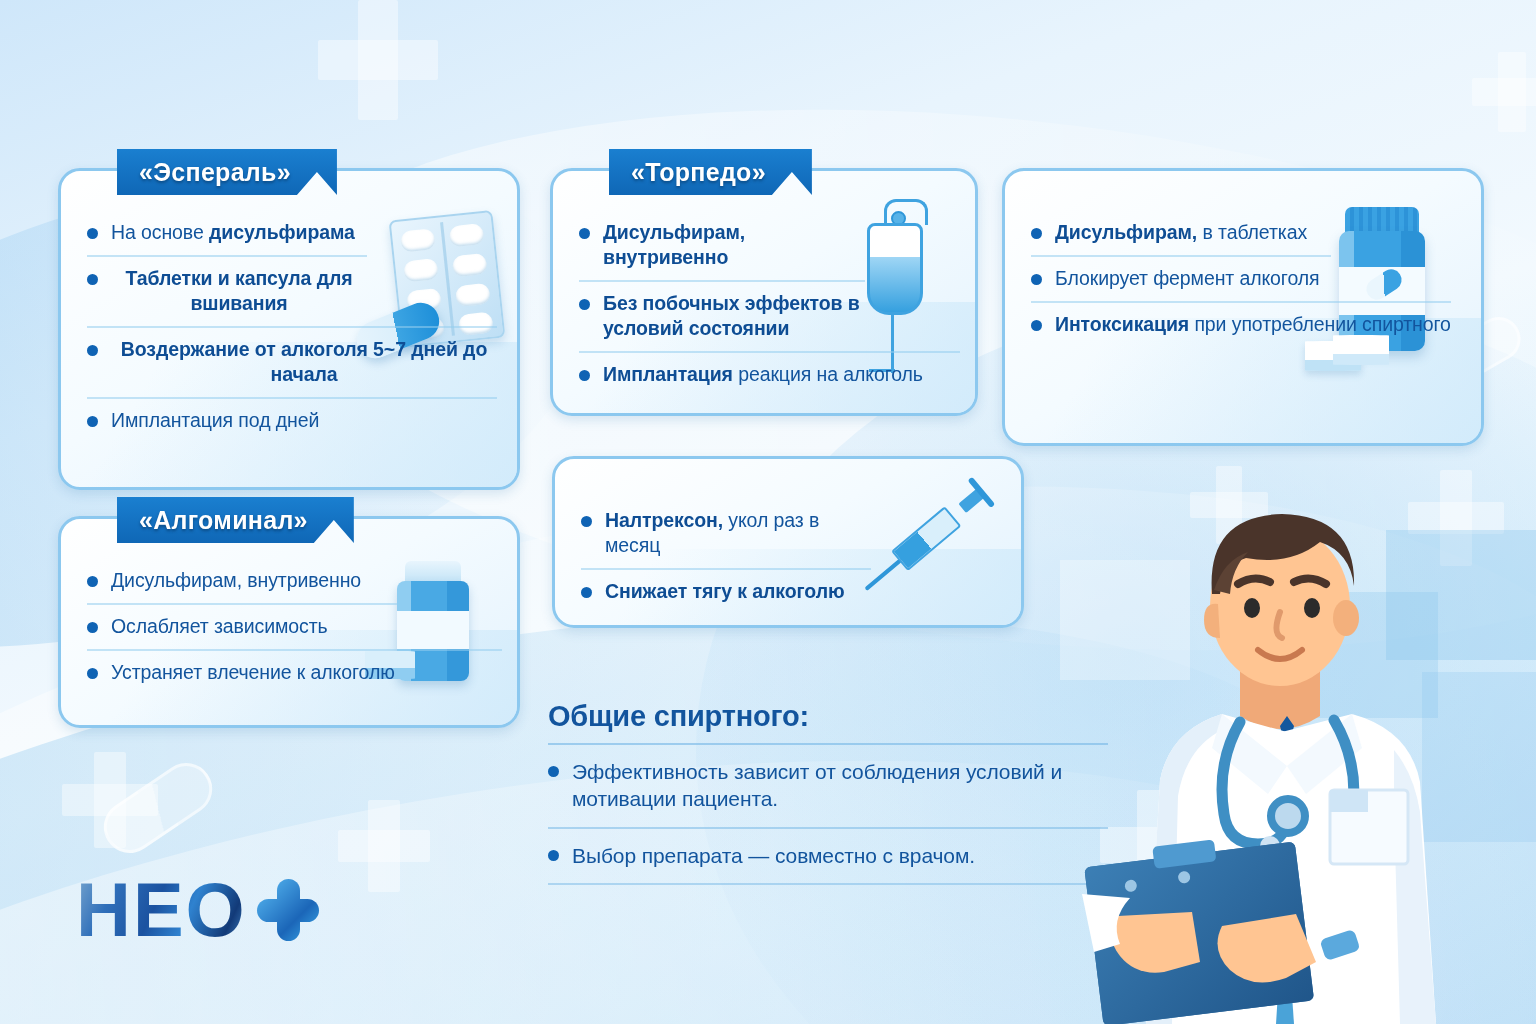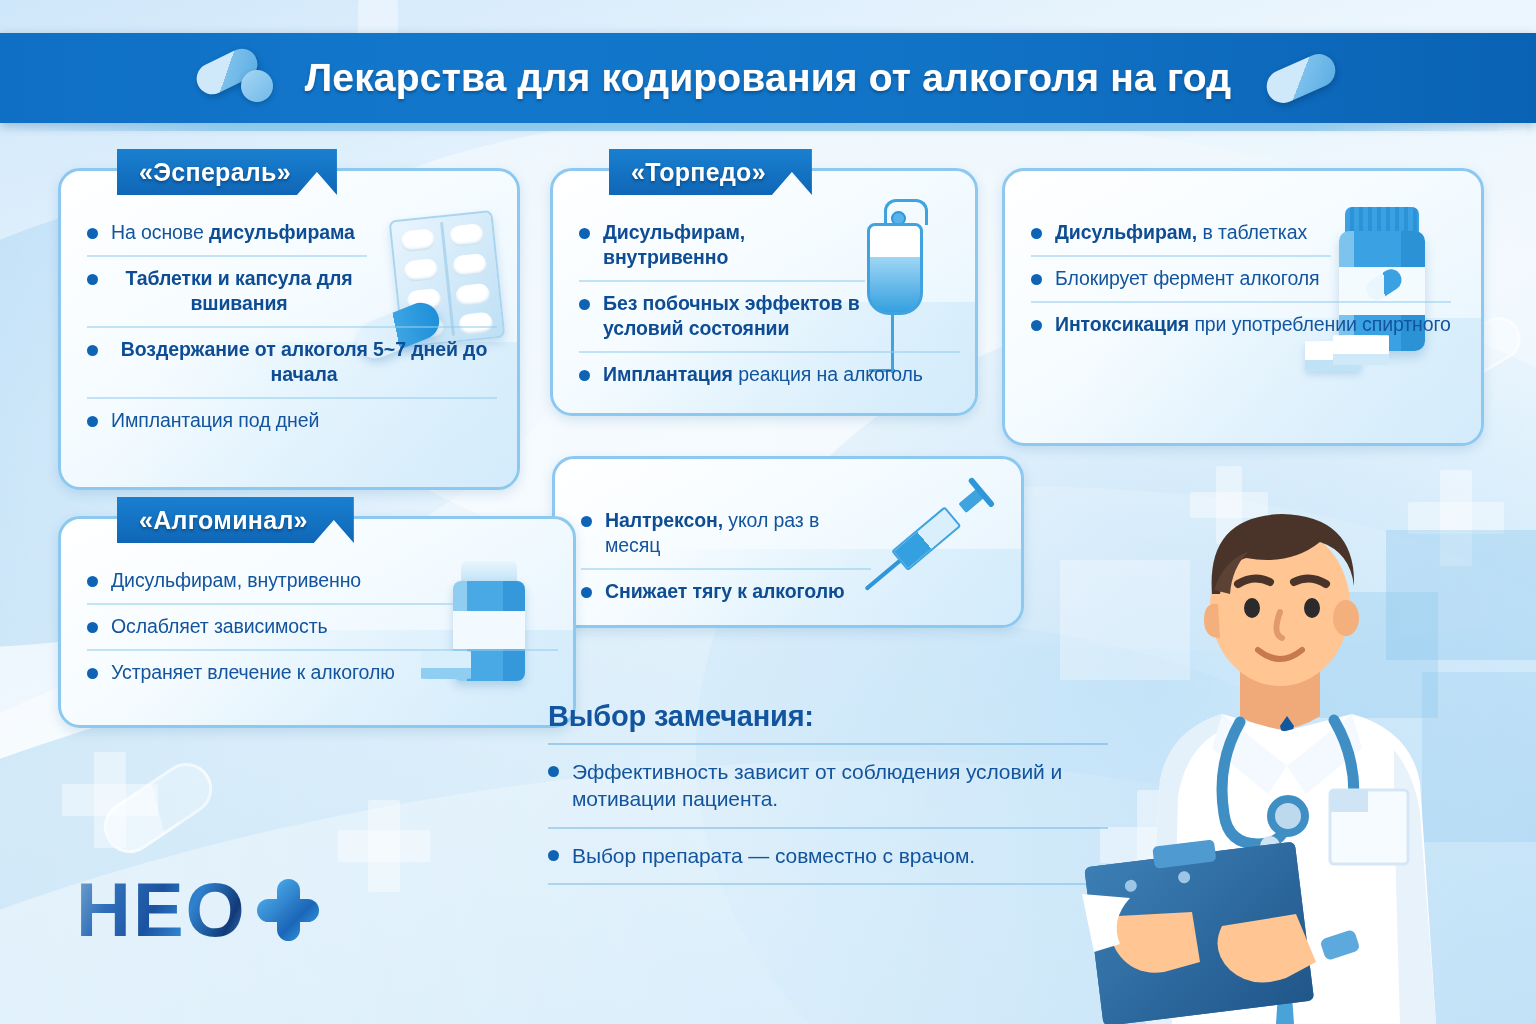--- a/index.html
+++ b/index.html
@@ -158,21 +158,21 @@
     letter-spacing: -.1px;
   }
   .btext b { font-weight: bold; color: #0e4d94; }
   .btext .lite { font-weight: normal; }
 
   
   #card-esperal   { left: 58px;   top: 168px; width: 462px; height: 322px; text-align: center; }
   #card-torpedo   { left: 550px;  top: 168px; width: 428px; height: 248px; }
   #card-teturam   { left: 1002px; top: 168px; width: 482px; height: 278px; }
   #card-vivitrol  { left: 552px;  top: 456px; width: 472px; height: 172px; }
-  #card-algominal { left: 58px;   top: 516px; width: 518px; height: 212px; }
+  #card-algominal { left: 58px;   top: 516px; width: 462px; height: 212px; }
 
   #card-esperal  .bullets,
   #card-torpedo  .bullets,
   #card-teturam  .bullets,
   #card-vivitrol .bullets,
   #card-algominal .bullets { top: 40px; }
 
   
   #card-esperal   .bullets { padding-right: 150px; }
   #card-esperal   .bullet-row:nth-child(3) .btext,
@@ -424,32 +424,20 @@
     <div class="sqr" style="left:1422px;top:672px;width:114px;height:170px;background:rgba(126,192,236,.22);"></div>
     <div class="sqr" style="left:1060px;top:560px;width:130px;height:120px;background:rgba(255,255,255,.30);"></div>
 
     <div style="position:absolute;left:98px;top:782px;width:120px;height:52px;border-radius:999px;
                 background:linear-gradient(110deg,rgba(255,255,255,.55) 50%,rgba(255,255,255,.28) 50%);
                 border:3px solid rgba(255,255,255,.55);transform:rotate(-34deg);"></div>
     <div style="position:absolute;left:1428px;top:330px;width:96px;height:44px;border-radius:999px;
                 background:rgba(255,255,255,.38);border:3px solid rgba(255,255,255,.5);transform:rotate(-30deg);"></div>
   </div>
 
-  <div id="header-band">
-    <div id="header-inner">
-      <div class="hdr-icon">
-        <div class="cap" style="left:2px;top:8px;width:64px;height:31px;transform:rotate(-26deg);"></div>
-        <div class="tab-round" style="left:48px;top:22px;width:32px;height:32px;"></div>
-      </div>
-      <h1 id="poster-title">Лекарства для кодирования от алкоголя на год</h1>
-      <div class="hdr-icon" style="width:86px;">
-        <div class="cap" style="left:8px;top:14px;width:72px;height:33px;transform:rotate(-24deg);"></div>
-      </div>
-    </div>
-  </div>
 
   <section class="card" id="card-esperal">
     <div class="card-wave"></div>
     <div class="ribbon">«Эспераль»</div>
 
     <div class="art" id="art-blister">
       <div class="blister">
         <div class="mid"></div>
         <div class="pillcell" style="left:8px;top:10px;"></div>
         <div class="pillcell" style="left:8px;top:40px;"></div>
@@ -583,21 +571,21 @@
         <span class="btext"><span class="lite"></span><b></b><span class="lite">Ослабляет зависимость</span></span>
       </div>
       <div class="bullet-row">
         <span class="dot"></span>
         <span class="btext"><span class="lite"></span><b></b><span class="lite">Устраняет влечение к алкоголю</span></span>
       </div>
     </div>
   </section>
 
   <section id="notes">
-    <h2 id="notes-title">Выбор замечания:</h2>
+    <h2 id="notes-title">Общие спиртного:</h2>
     <div class="rule"></div>
     <div class="bullet-row">
       <span class="dot"></span>
       <span class="btext">Эффективность зависит от соблюдения условий и мотивации пациента.</span>
     </div>
     <div class="bullet-row">
       <span class="dot"></span>
       <span class="btext">Выбор препарата — совместно с врачом.</span>
     </div>
     <div id="notes-bottomrule"></div>

